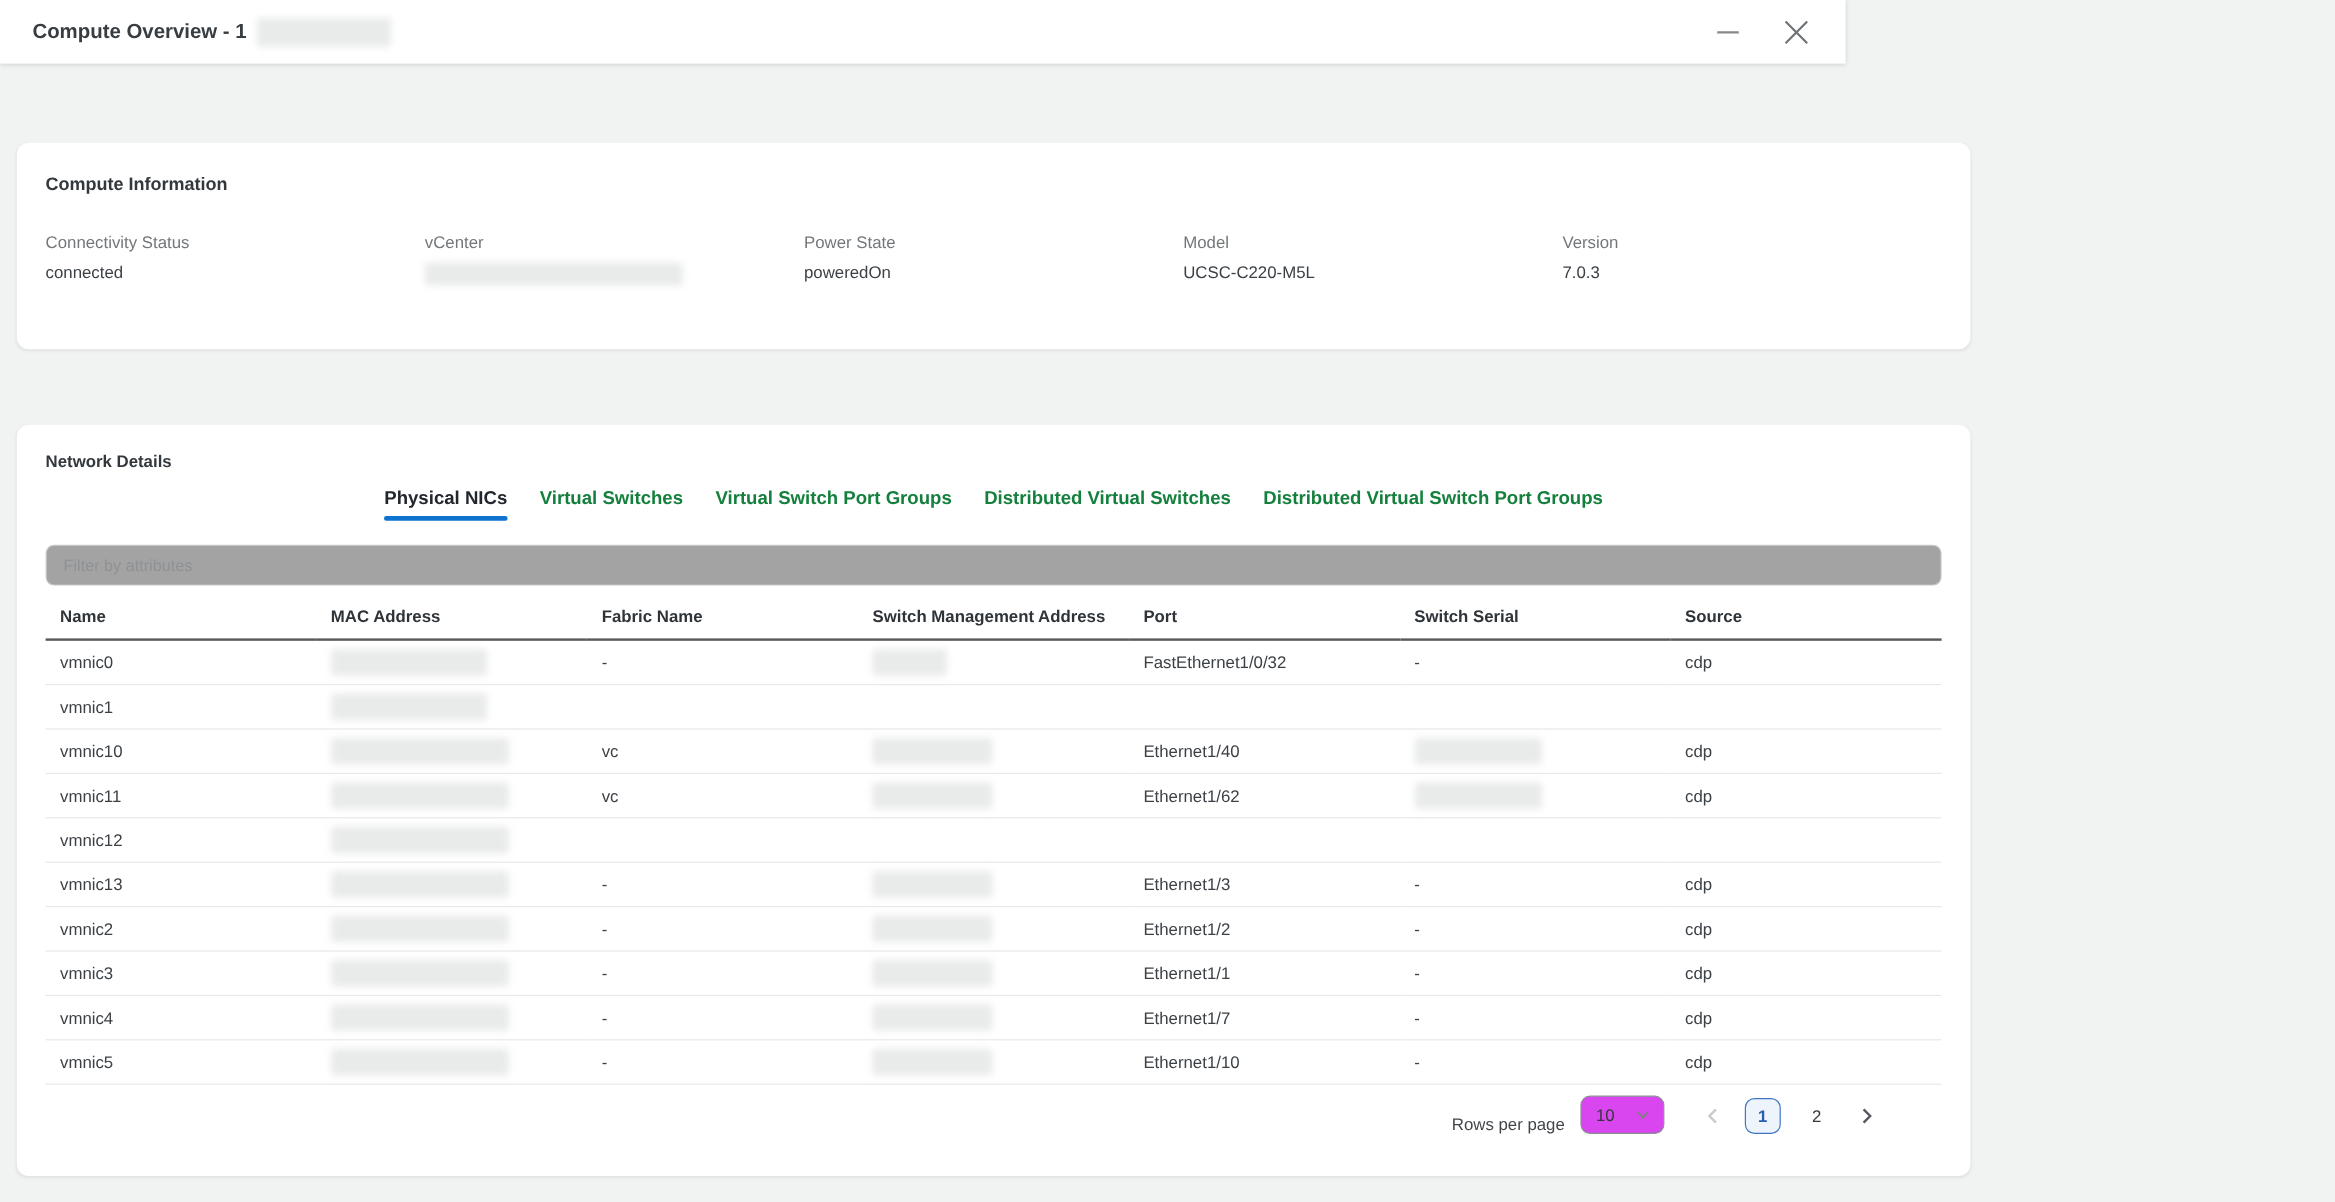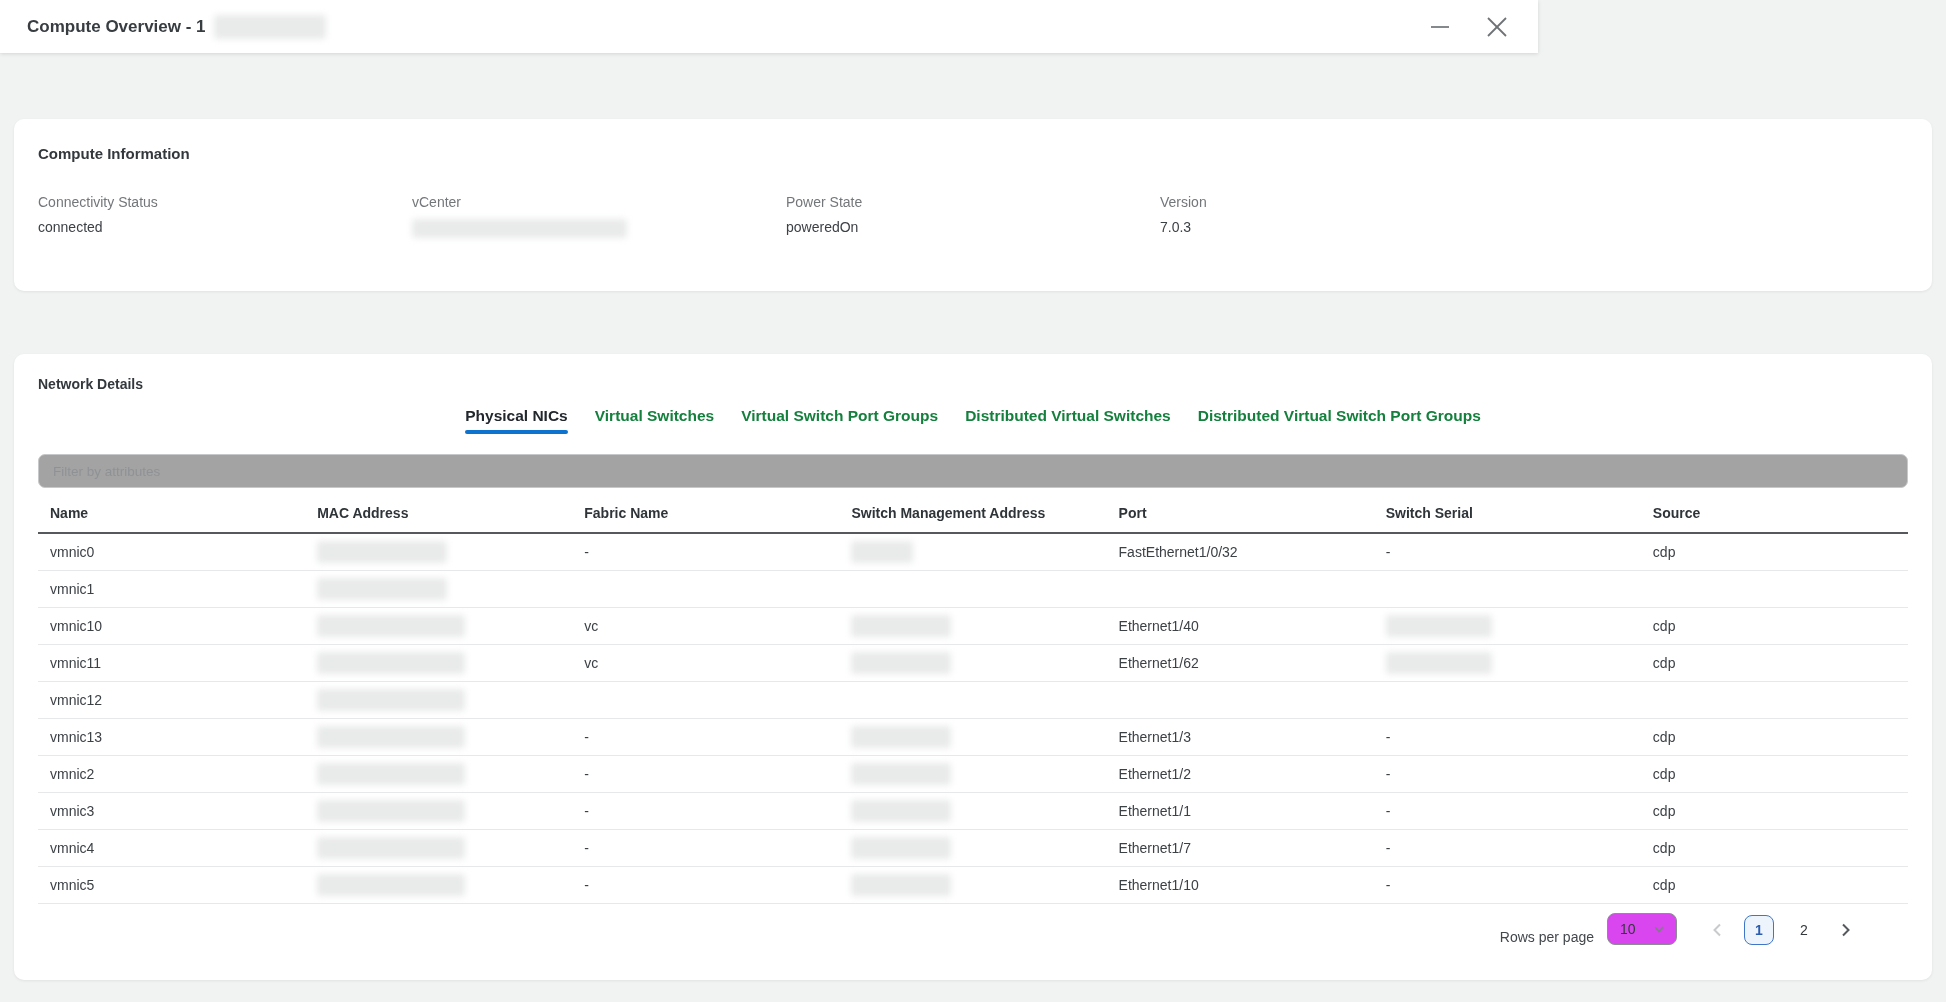--- a/index.html
+++ b/index.html
@@ -24,21 +24,21 @@
   }
   .title-wrap { display:flex; align-items:center; gap:8px; }
   .page-title { font-size:17px; font-weight:bold; color:#383d42; white-space:pre; }
   .redact { background:#e9eaea; border-radius:3px; filter:blur(3px); }
   .title-redact { width:112px; height:24px; }
   .window-controls { display:flex; align-items:center; gap:32px; }
   .win-btn { background:none; border:none; padding:0; margin:0; cursor:pointer; display:flex; align-items:center; }
 
   
   .card {
-    position:absolute; left:14px; width:1918px;
+    position:absolute; left:14px; width:1628px;
     background:#ffffff; border-radius:10px;
     box-shadow:0 1px 3px rgba(0,0,0,0.07);
   }
   .compute-card { top:119px; height:172px; padding:26px 24px; }
   .network-card { top:354px; height:626px; padding:22px 24px; }
 
   .card-heading { margin:0; font-size:15px; font-weight:bold; color:#33383d; }
 
   
   .fields { display:grid; grid-template-columns:repeat(5,1fr); margin-top:32px; }
@@ -139,20 +139,24 @@
       <div class="field-label">Connectivity Status</div>
       <div class="field-value">connected</div>
     </div>
     <div class="field">
       <div class="field-label">vCenter</div>
       <div class="redact value-redact"></div>
     </div>
     <div class="field">
       <div class="field-label">Power State</div>
       <div class="field-value">poweredOn</div>
+    </div>
+    <div class="field">
+      <div class="field-label">Model</div>
+      <div class="field-value">UCSC-C220-M5L</div>
     </div>
     <div class="field">
       <div class="field-label">Version</div>
       <div class="field-value">7.0.3</div>
     </div>
   </div>
 </div>
 
 <div class="card network-card">
   <h3 class="card-heading" style="font-size:14px;">Network Details</h3>

